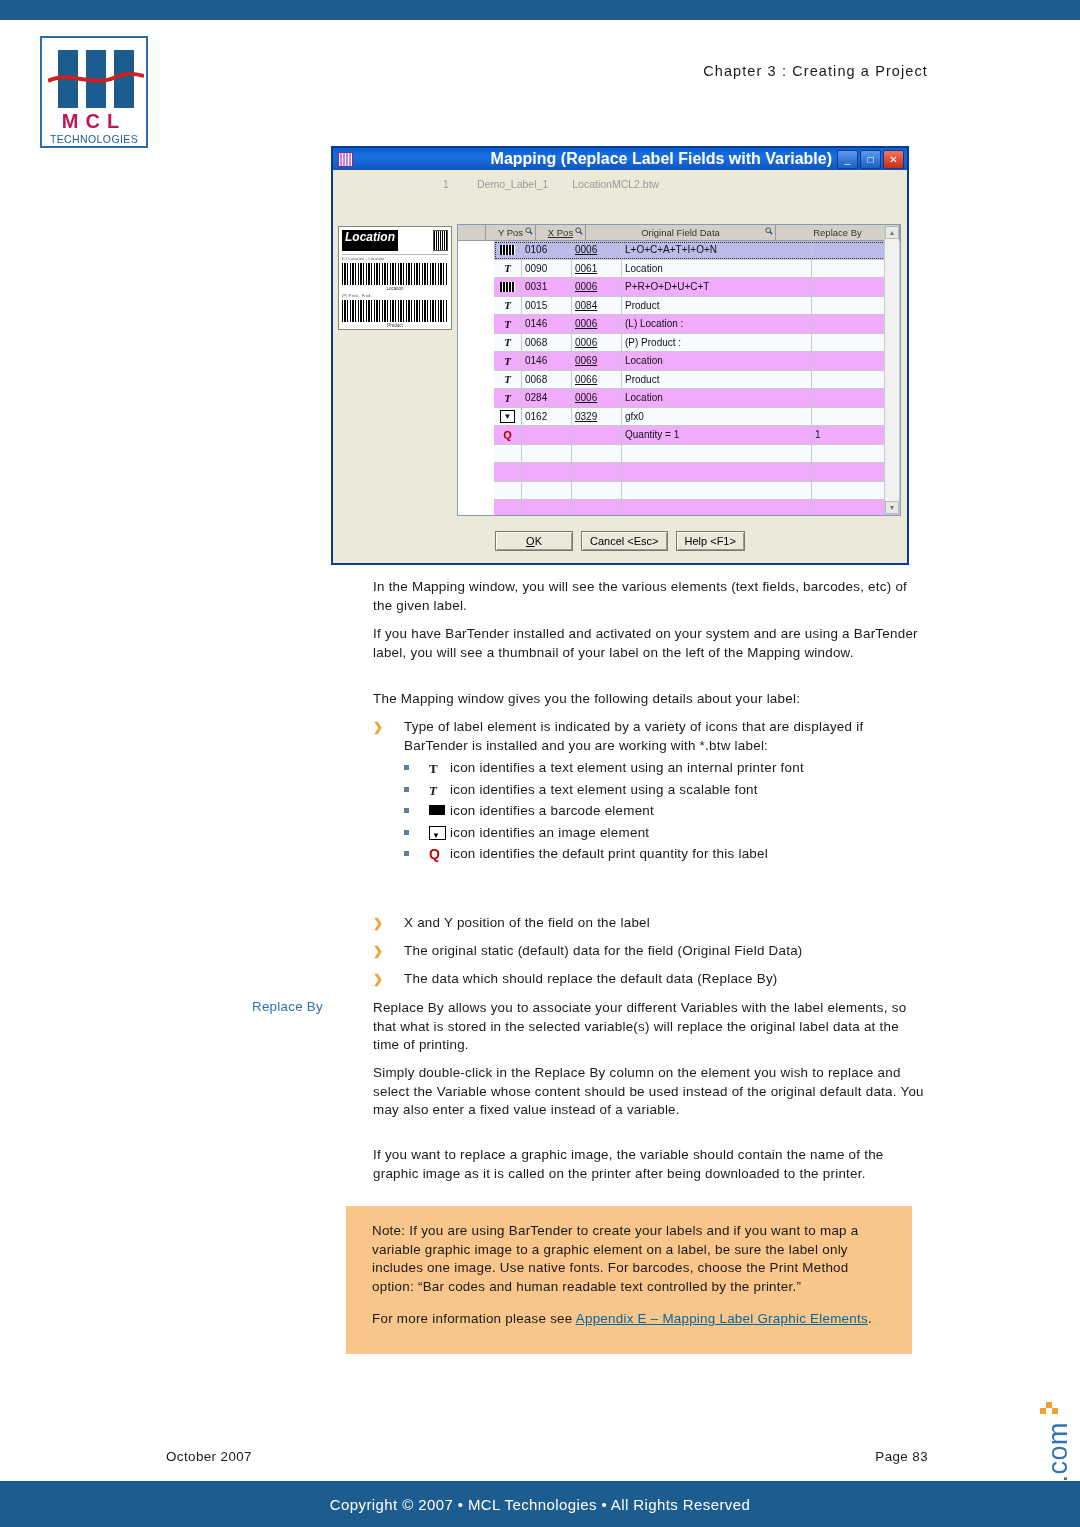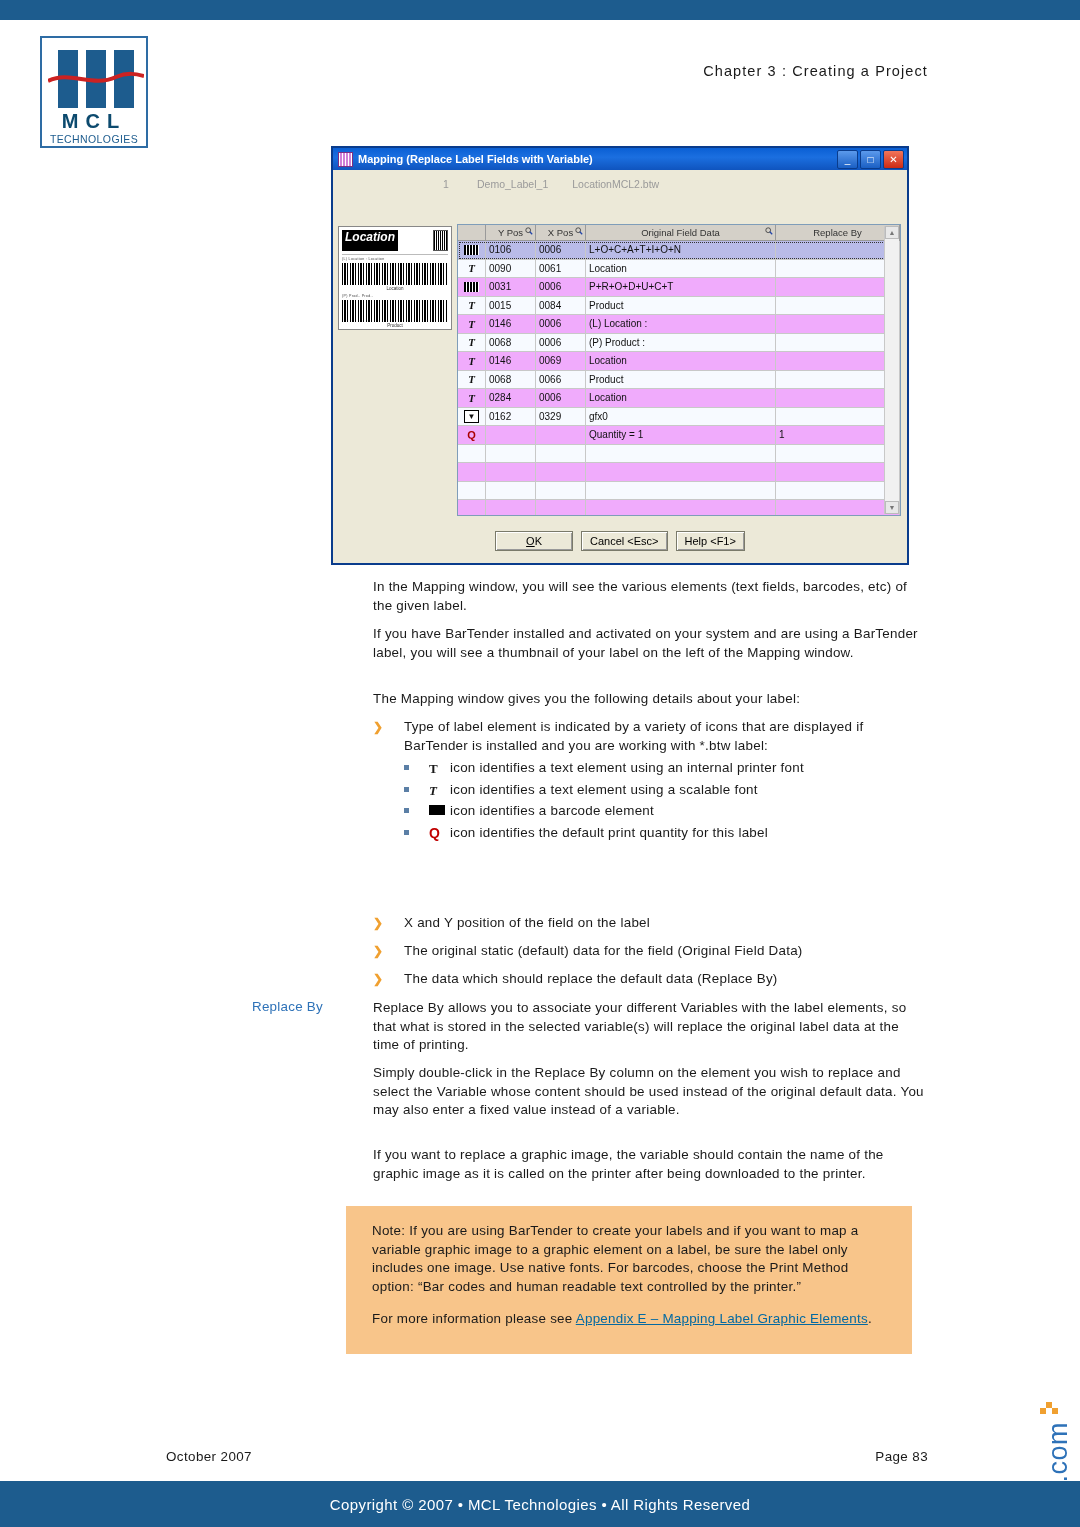--- a/index.html
+++ b/index.html
@@ -19,21 +19,21 @@
     border:2px solid #2e6ca4; background:#fff; box-sizing:border-box;
   }
   .logo-bars { position:absolute; left:16px; top:12px; width:76px; height:58px; }
   .logo-bars span { position:absolute; top:0; width:20px; height:58px; background:#1d5c8e; }
   .logo-bars span:nth-child(1){ left:0; }
   .logo-bars span:nth-child(2){ left:28px; }
   .logo-bars span:nth-child(3){ left:56px; }
   .logo-wave { position:absolute; left:6px; top:30px; width:96px; height:20px; }
   .logo-mcl {
     position:absolute; left:0; top:72px; width:104px; text-align:center;
-    font-size:20px; letter-spacing:7px; color:#0c4a6e; font-weight:bold;
+    font-size:20px; letter-spacing:7px; color:#be185d; font-weight:bold;
   }
   .logo-tech {
     position:absolute; left:0; top:95px; width:104px; text-align:center;
     font-size:10.5px; letter-spacing:0.4px; color:#1d5c8e;
   }
   .chapter {
     position:absolute; right:152px; top:63px;
     font-size:14.5px; letter-spacing:1.1px; color:#1a1a1a;
   }
 
@@ -42,21 +42,21 @@
     position:absolute; left:331px; top:146px; width:578px; height:419px;
     border:2px solid #0a3c8c; background:#ece9d8; box-sizing:border-box;
   }
   .titlebar {
     height:22px;
     background:linear-gradient(180deg,#0a5fd4 0%,#1b6fe0 42%,#0f54be 100%);
     display:flex; align-items:center; padding:0 3px 0 5px; gap:5px;
   }
   .tb-icon { width:13px; height:13px; background:#d07fd8; border:1px solid #7a2f82; flex:none;
              background-image:linear-gradient(90deg,#fff 0 1px,transparent 1px 3px); background-size:3px 100%; }
-  .tb-title { color:#fff; font-size:11px; font-weight:bold; flex:1; white-space:nowrap; }
+  .tb-title { color:#fff; font-size:16px; font-weight:bold; flex:1; white-space:nowrap;text-align:right; }
   .tb-btns { display:flex; gap:2px; }
   .tb-btn { width:19px; height:17px; border:1px solid #0a3c8c; border-radius:2px;
             font-size:10px; color:#fff; display:flex; align-items:center; justify-content:center;
             background:linear-gradient(180deg,#5b9aec,#1a5fc4); }
   .tb-btn.close { background:linear-gradient(180deg,#f2755a,#cc2a14); }
 
   .dlg-body { position:relative; height:395px; }
   .file-row { position:absolute; left:110px; top:8px; font-size:10.5px; color:#9a9a9a; display:flex; gap:24px; }
   .file-row .num { width:10px; }
 
@@ -78,24 +78,24 @@
     position:absolute; left:124px; top:54px; width:444px; height:292px;
     border:1px solid #7f9db9; background:#fff; box-sizing:border-box;
     display:flex; flex-direction:column;
   }
   .grid-head { display:flex; height:15px; background:#d4d0c8; border-bottom:1px solid #9a9a9a; }
   .gh { border-right:1px solid #9a9a9a; font-size:9.5px; color:#333; display:flex;
         align-items:center; justify-content:center; position:relative; box-sizing:border-box; }
   .gh .mag { position:absolute; right:2px; top:2px; width:8px; height:8px; }
   .c-icon { width:28px; }
   .c-y { width:50px; }
-  .c-x { width:50px; }
+  .c-x { width:50px;text-decoration:underline; }
   .c-o { width:190px; }
   .c-r { flex:1; }
-  .grid-rows { flex:1; overflow:hidden; }
+  .grid-rows { flex:1; overflow:hidden;margin-left:36px; }
   .grow { display:flex; height:18.5px; border-bottom:1px solid #c8c8c8; box-sizing:border-box; }
   .grow.odd { background:#f0abfc; }
   .grow.even { background:#f7faff; }
   .grow.sel { background:#b9bbe8; outline:1px dotted #333; outline-offset:-2px; }
   .cell { border-right:1px solid #c8c8c8; font-size:10px; color:#111; padding:0 3px;
           display:flex; align-items:center; box-sizing:border-box; white-space:nowrap; overflow:hidden; }
   .cell.c-icon { justify-content:center; }
   .ic { display:inline-block; }
   .ic-barcode { width:15px; height:10px; background:repeating-linear-gradient(90deg,#000 0 2px,#fff 2px 3px); }
   .ic-textscal { font-size:11px; font-weight:bold; font-style:italic; font-family:"Liberation Serif", serif; }
@@ -412,20 +412,25 @@
         <span class="gl gl-Ti">T</span>
         <span>icon identifies a text element using a scalable font</span>
       </div>
       <div class="subitem">
         <span class="sq"></span>
         <span class="gl gl-bc"></span>
         <span>icon identifies a barcode element</span>
       </div>
       <div class="subitem">
         <span class="sq"></span>
+        <span class="gl gl-img"></span>
+        <span>icon identifies an image element</span>
+      </div>
+      <div class="subitem">
+        <span class="sq"></span>
         <span class="gl gl-q">Q</span>
         <span>icon identifies the default print quantity for this label</span>
       </div>
     </div>
   </div>
 
   <div class="bullet" style="top:914px">
     <span class="mk">❯</span>
     <span class="bt">X and Y position of the field on the label</span>
   </div>

